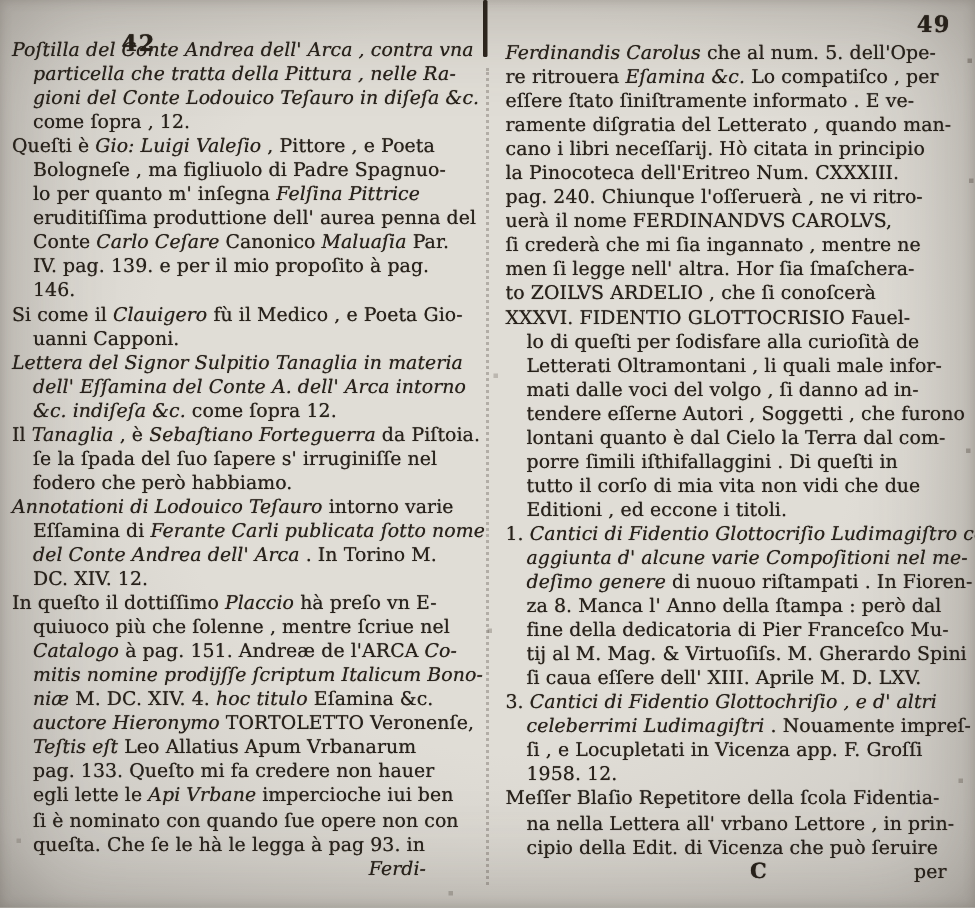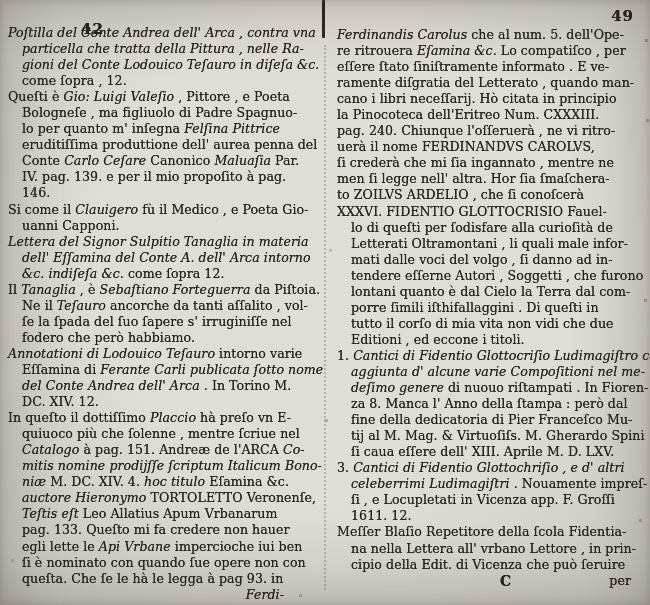--- a/index.html
+++ b/index.html
@@ -102,21 +102,20 @@
         <div class="line"><span>Si come il </span><i>Clauigero</i><span> fù il Medico , e Poeta Gio-</span></div>
         <div class="line cont"><span>uanni Capponi.</span></div>
       </div>
       <div class="para entry">
         <div class="line"><i>Lettera del Signor Sulpitio Tanaglia in materia</i></div>
         <div class="line cont"><i>dell' Eſſamina del Conte A. dell' Arca intorno</i></div>
         <div class="line cont"><i>&amp;c. indiſeſa &amp;c.</i><span> come ſopra 12.</span></div>
       </div>
       <div class="para entry">
         <div class="line"><span>Il </span><i>Tanaglia</i><span> , è </span><i>Sebaſtiano Forteguerra</i><span> da Piſtoia.</span></div>
-        <div class="line cont"><span>Ne il </span><i>Teſauro</i><span> ancorche da tanti aſſalito , vol-</span></div>
         <div class="line cont"><span>ſe la ſpada del ſuo ſapere s' irruginiſſe nel</span></div>
         <div class="line cont"><span>fodero che però habbiamo.</span></div>
       </div>
       <div class="para entry">
         <div class="line"><i>Annotationi di Lodouico Teſauro</i><span> intorno varie</span></div>
         <div class="line cont"><span>Eſſamina di </span><i>Ferante Carli publicata ſotto nome</i></div>
         <div class="line cont"><i>del Conte Andrea dell' Arca</i><span> . In Torino M.</span></div>
         <div class="line cont"><span>DC. XIV. 12.</span></div>
       </div>
       <div class="para entry">
@@ -168,21 +167,21 @@
         <div class="line cont"><i>deſimo genere</i><span> di nuouo riſtampati . In Fioren-</span></div>
         <div class="line cont"><span>za 8. Manca l' Anno della ſtampa : però dal</span></div>
         <div class="line cont"><span>fine della dedicatoria di Pier Franceſco Mu-</span></div>
         <div class="line cont"><span>tij al M. Mag. &amp; Virtuoſiſs. M. Gherardo Spini</span></div>
         <div class="line cont"><span>ſi caua eſſere dell' XIII. Aprile M. D. LXV.</span></div>
       </div>
       <div class="para entry">
         <div class="line"><span>3. </span><i>Cantici di Fidentio Glottochriſio , e d' altri</i></div>
         <div class="line cont"><i>celeberrimi Ludimagiſtri</i><span> . Nouamente impreſ-</span></div>
         <div class="line cont"><span>ſi , e Locupletati in Vicenza app. F. Groſſi</span></div>
-        <div class="line cont"><span>1611. 12.</span></div>
+        <div class="line cont"><span>1958. 12.</span></div>
       </div>
       <div class="para entry">
         <div class="line"><span>Meſſer Blaſio Repetitore della ſcola Fidentia-</span></div>
         <div class="line cont"><span>na nella Lettera all' vrbano Lettore , in prin-</span></div>
         <div class="line cont"><span>cipio della Edit. di Vicenza che può ſeruire</span></div>
       </div>
       <div class="sigrow">
         <span class="sig">C</span>
         <span class="cw">per</span>
       </div>

